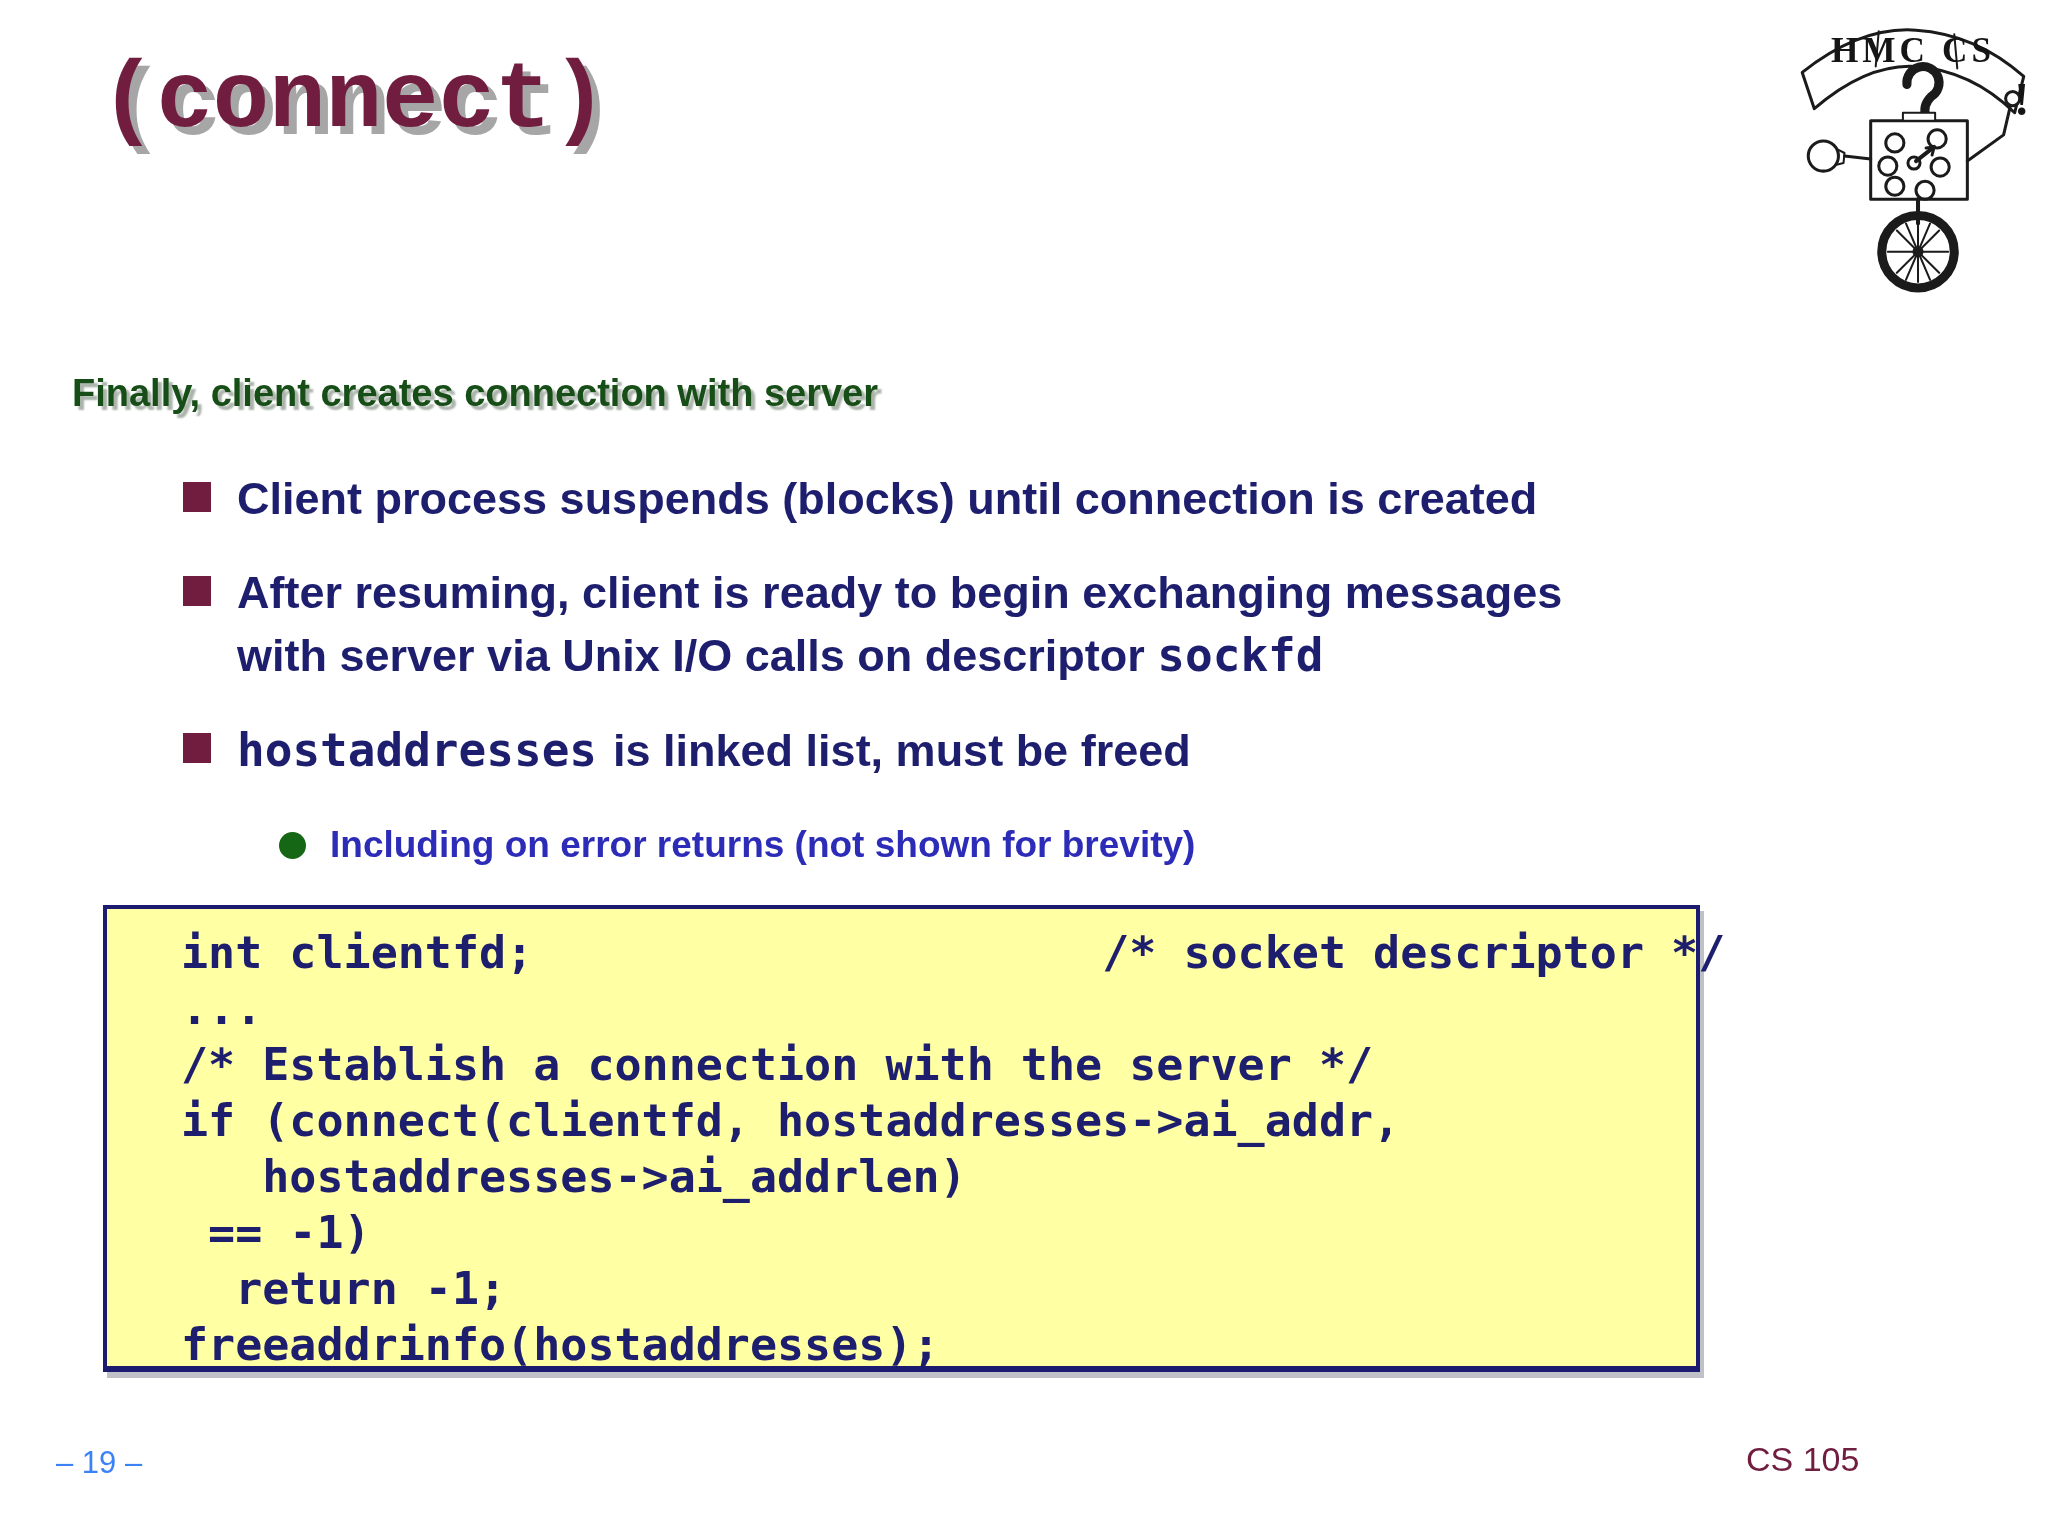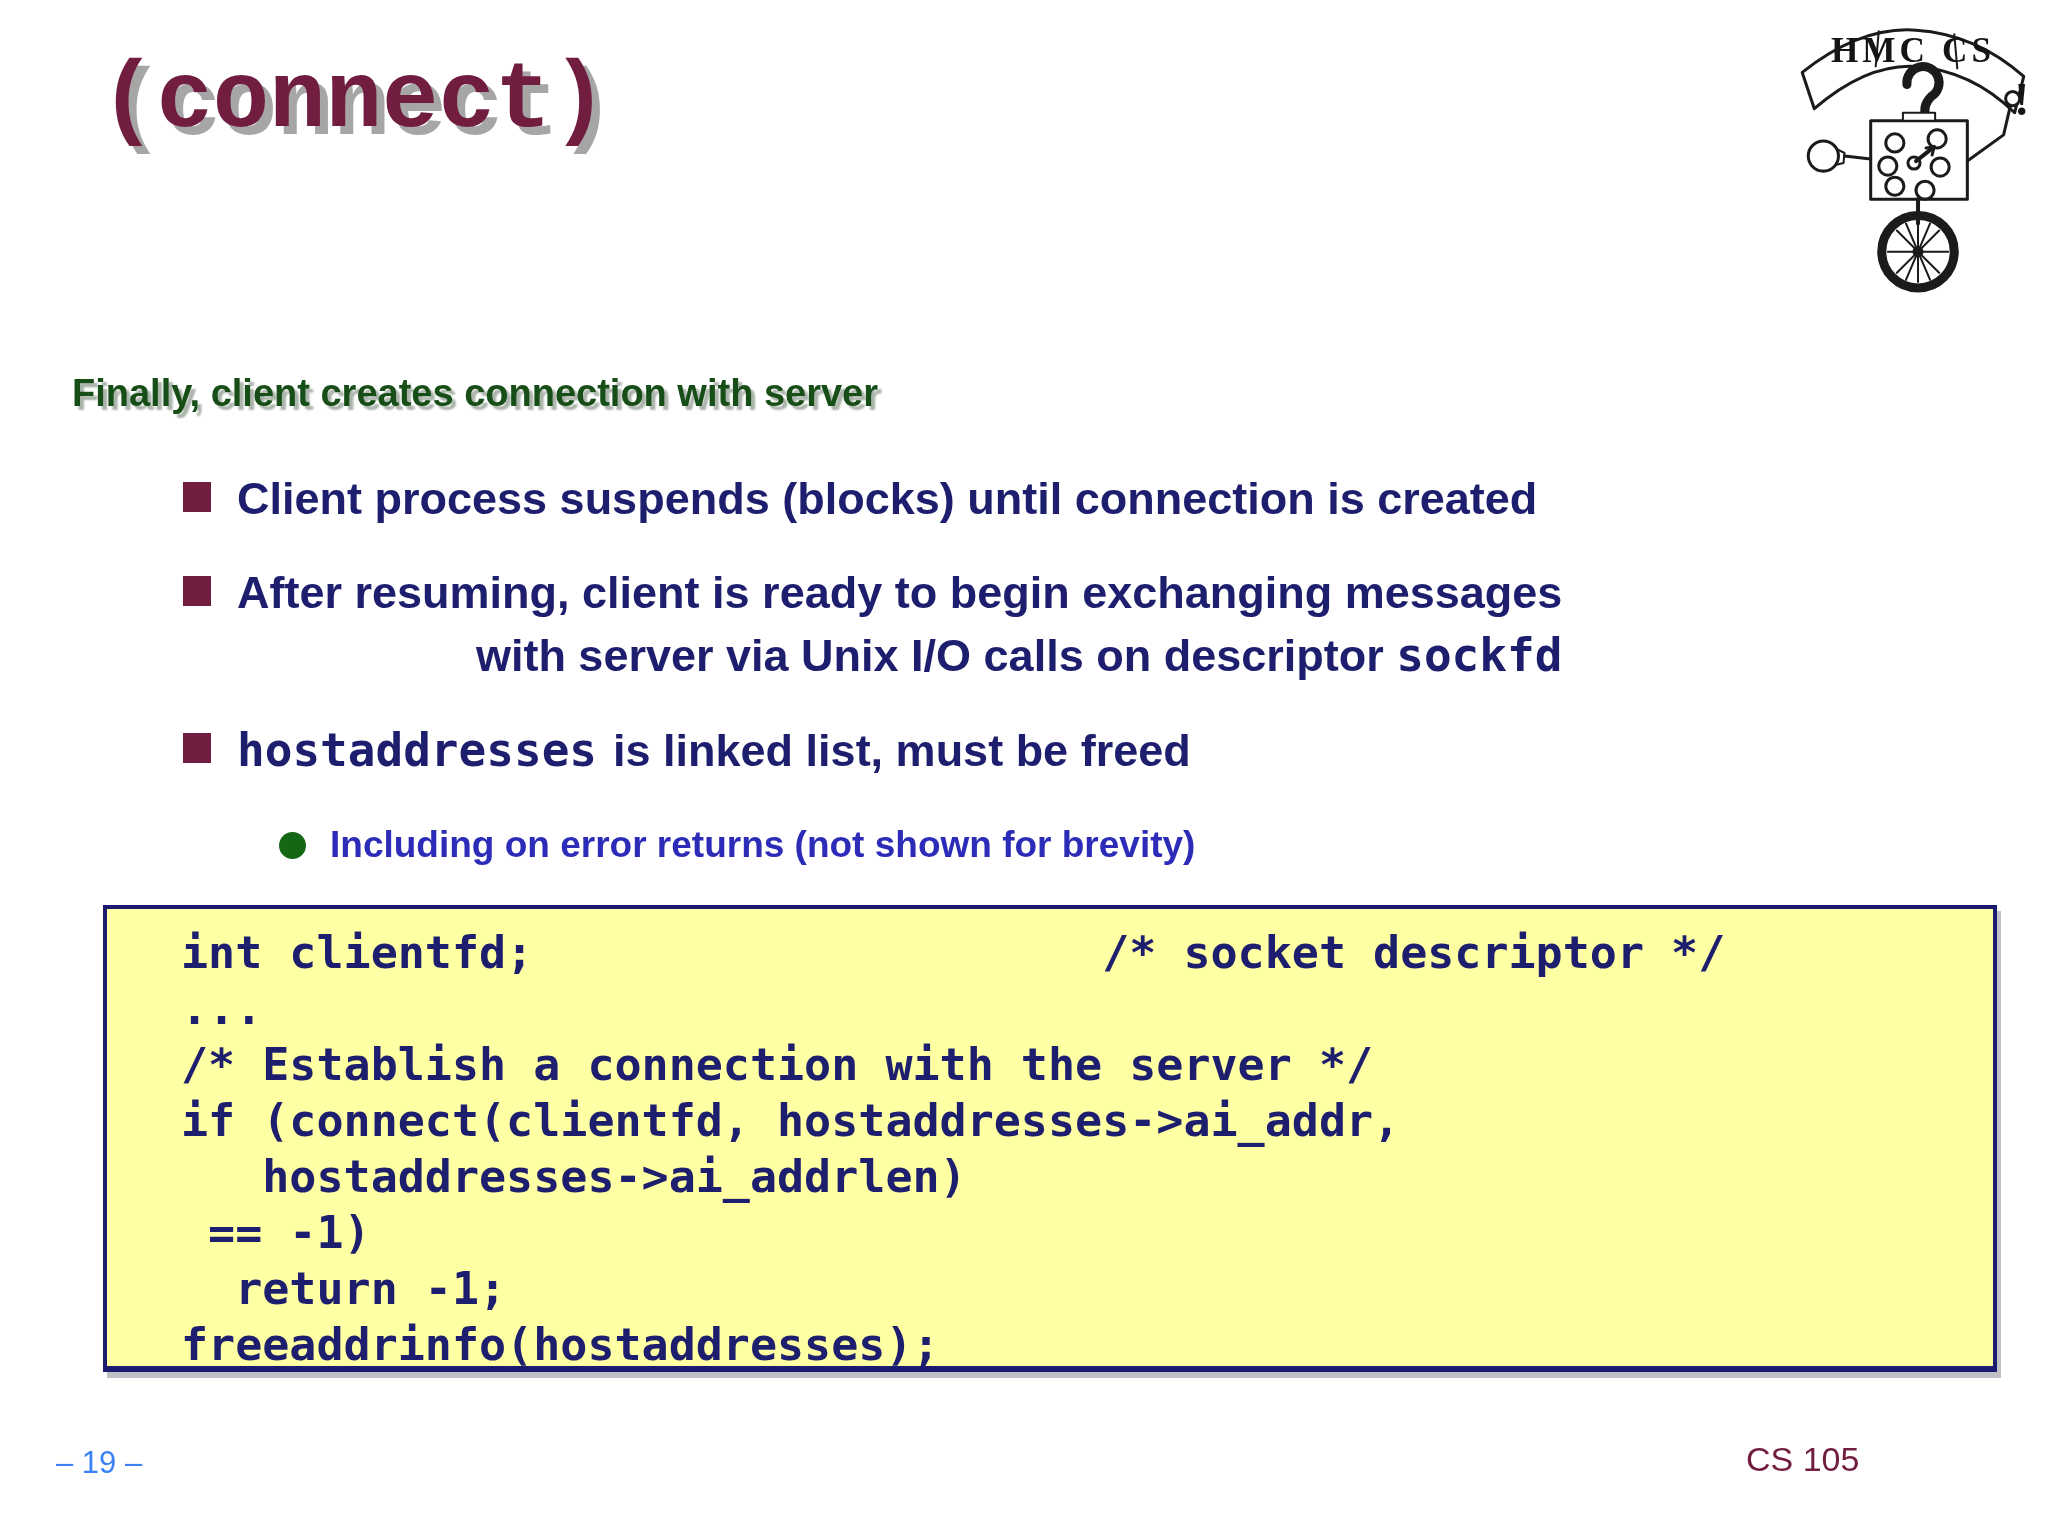--- a/index.html
+++ b/index.html
@@ -22,30 +22,30 @@
 
   
   .heading{position:absolute;left:72px;top:372px;margin:0;
     font-size:38px;font-weight:bold;color:#174E18;white-space:nowrap;
     text-shadow:4px 4px 2px #aab4aa;}
 
   
   .bullets{position:absolute;left:183px;top:468px;width:1790px;color:#1E1E6E;}
   .brow{display:flex;align-items:flex-start;margin-bottom:32px;}
   .sq{width:28px;height:30px;background:#701D40;margin:14px 26px 0 0;flex:none;}
-  .btext{font-size:45px;line-height:62px;font-weight:bold;white-space:nowrap;text-align:right;}
+  .btext{font-size:45px;line-height:62px;font-weight:bold;white-space:nowrap;}
   .mono{font-family:"DejaVu Sans Mono",monospace;font-size:46px;}
   .gapped{margin-left:16px;}
   .sub{margin-left:96px;margin-top:6px;}
   .dot{width:27px;height:27px;border-radius:50%;background:#156615;margin:18px 24px 0 0;flex:none;}
   .blue{color:#2C2CB8;font-size:37px;}
 
   
   .codebox{
-    position:absolute;left:103px;top:905px;width:1894px;height:467px;
+    position:absolute;left:103px;top:905px;width:1597px;height:467px;
     box-sizing:border-box;background:#FFFFA3;
     border:4px solid #1B1B70;border-bottom-width:6px;
     box-shadow:4px 6px 0 rgba(140,140,155,.55);
     padding:16px 10px 0 74px;
   }
   .cline{font-family:"DejaVu Sans Mono",monospace;font-weight:bold;
     font-size:45px;line-height:56px;color:#1E1E6E;white-space:pre;}
 
   
   .footer-page{position:absolute;left:56px;top:1445px;color:#3b82f6;font-size:31px;}

